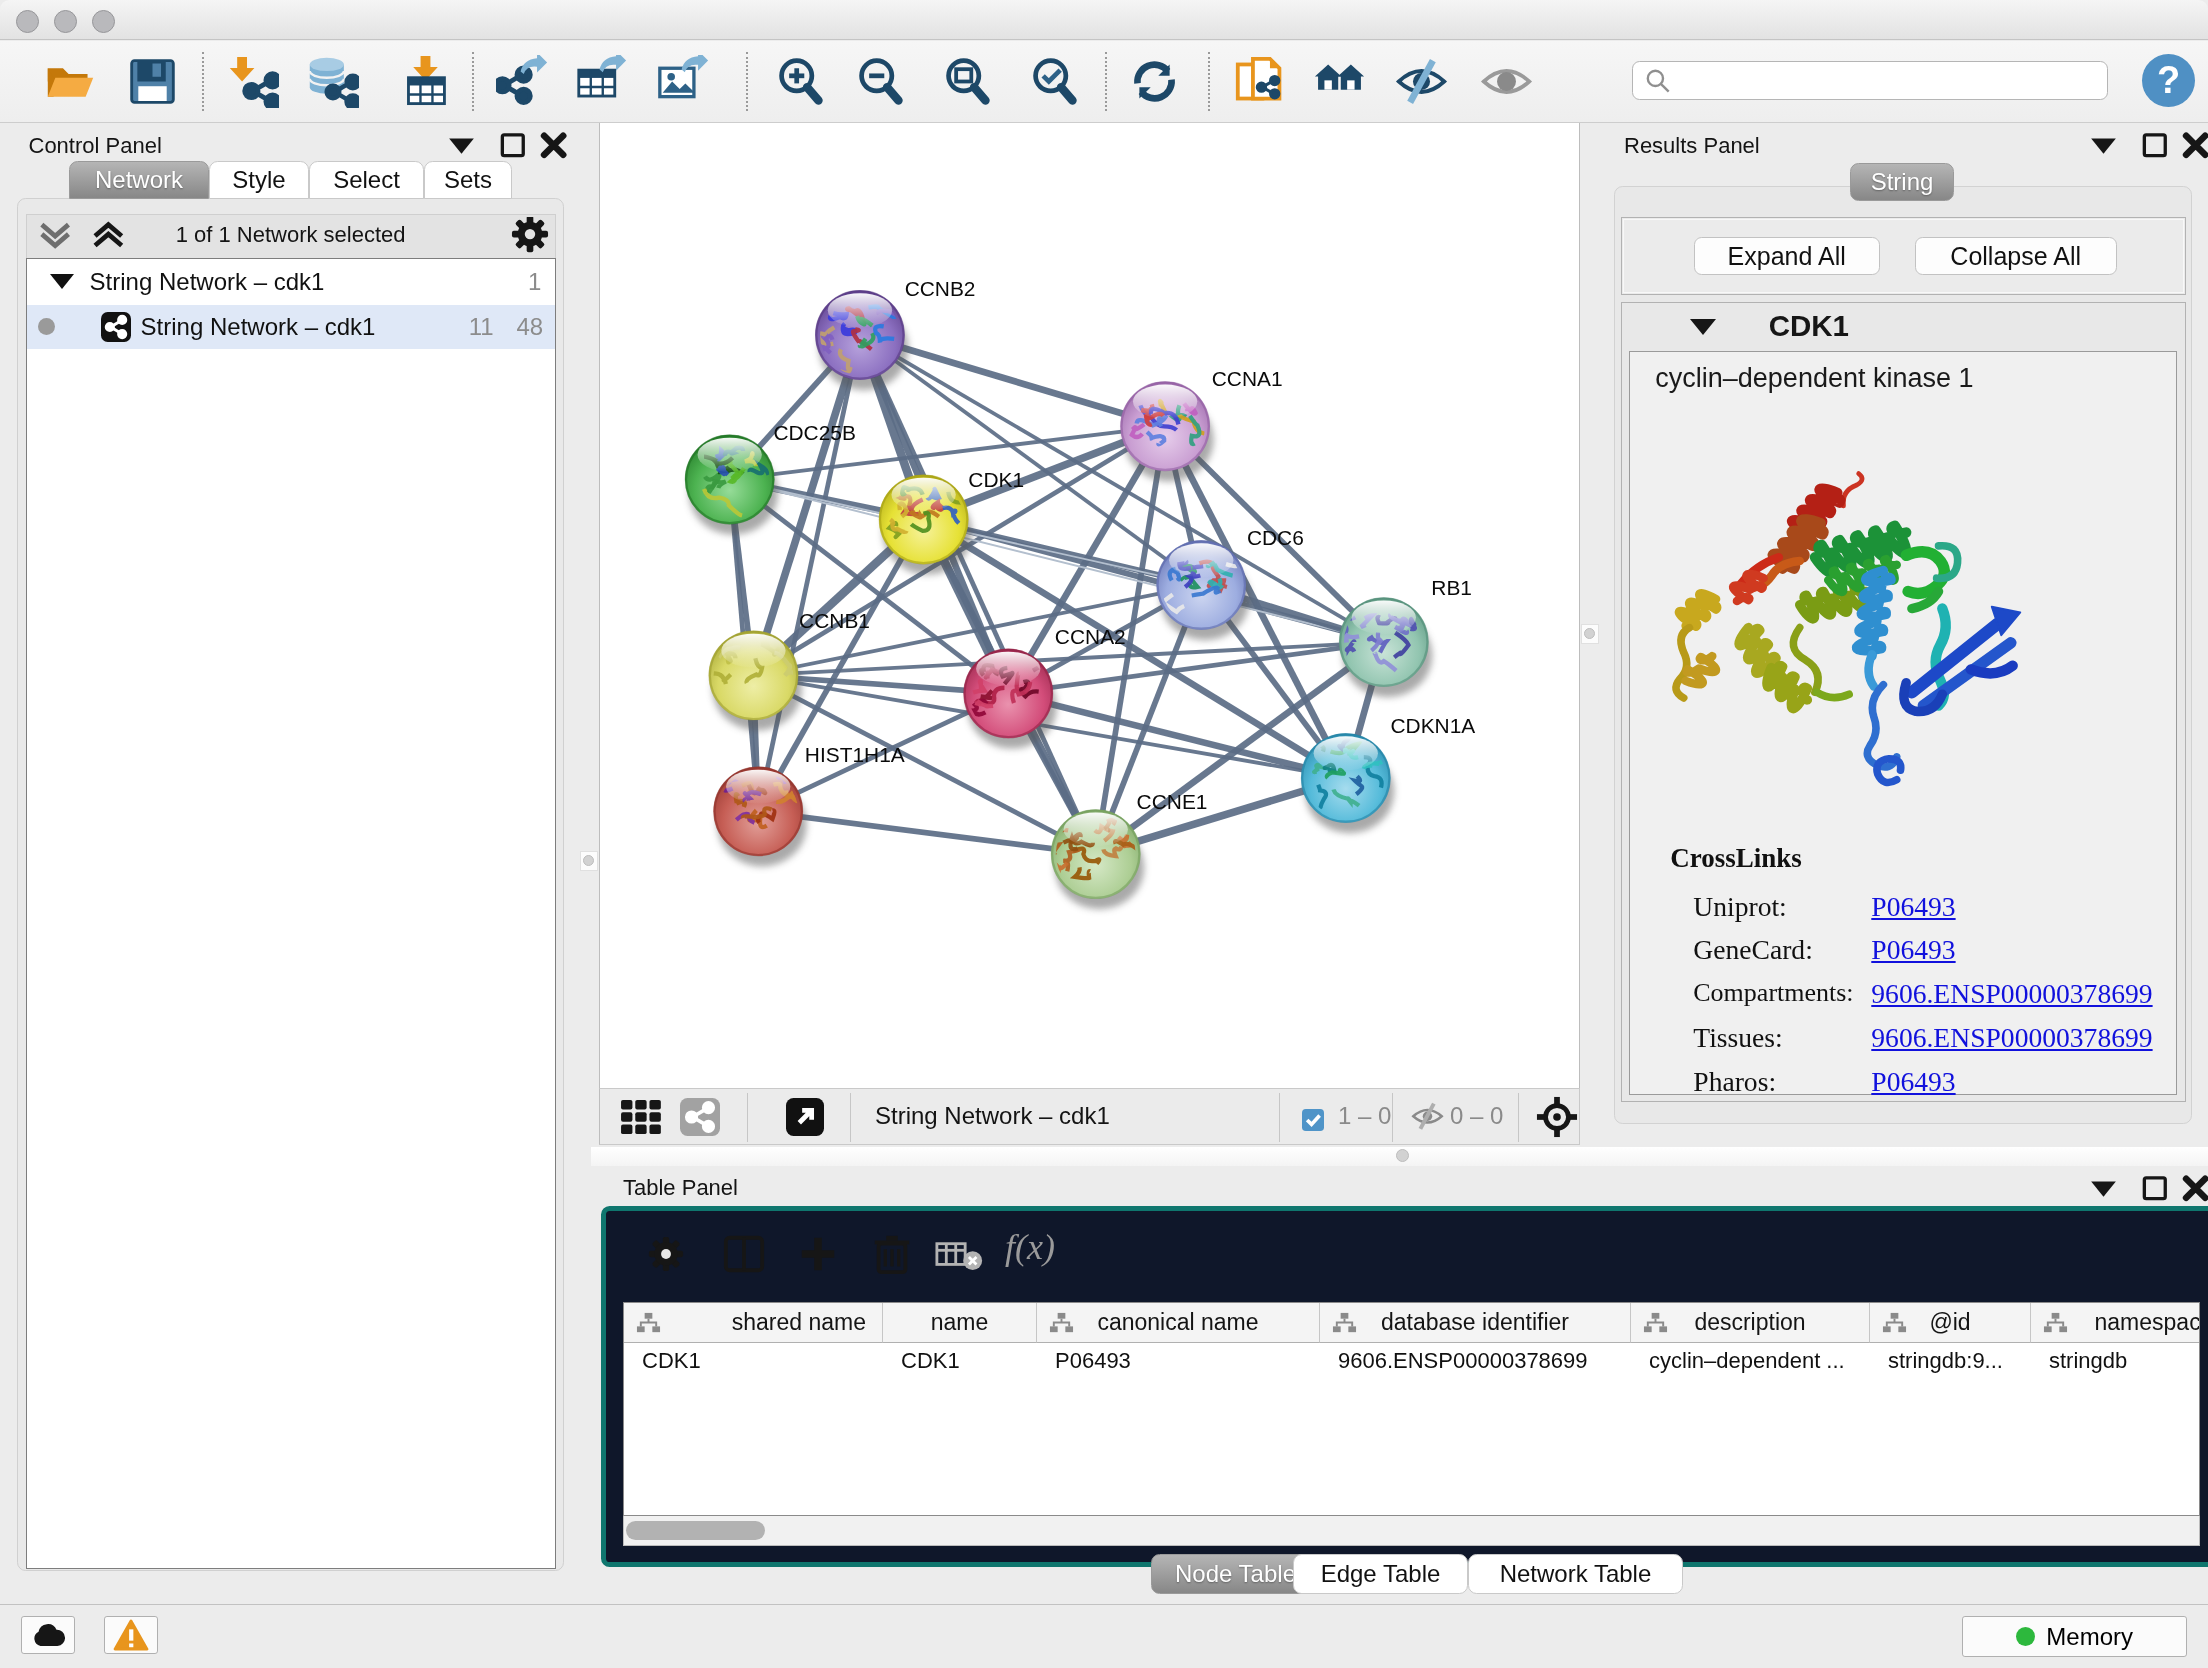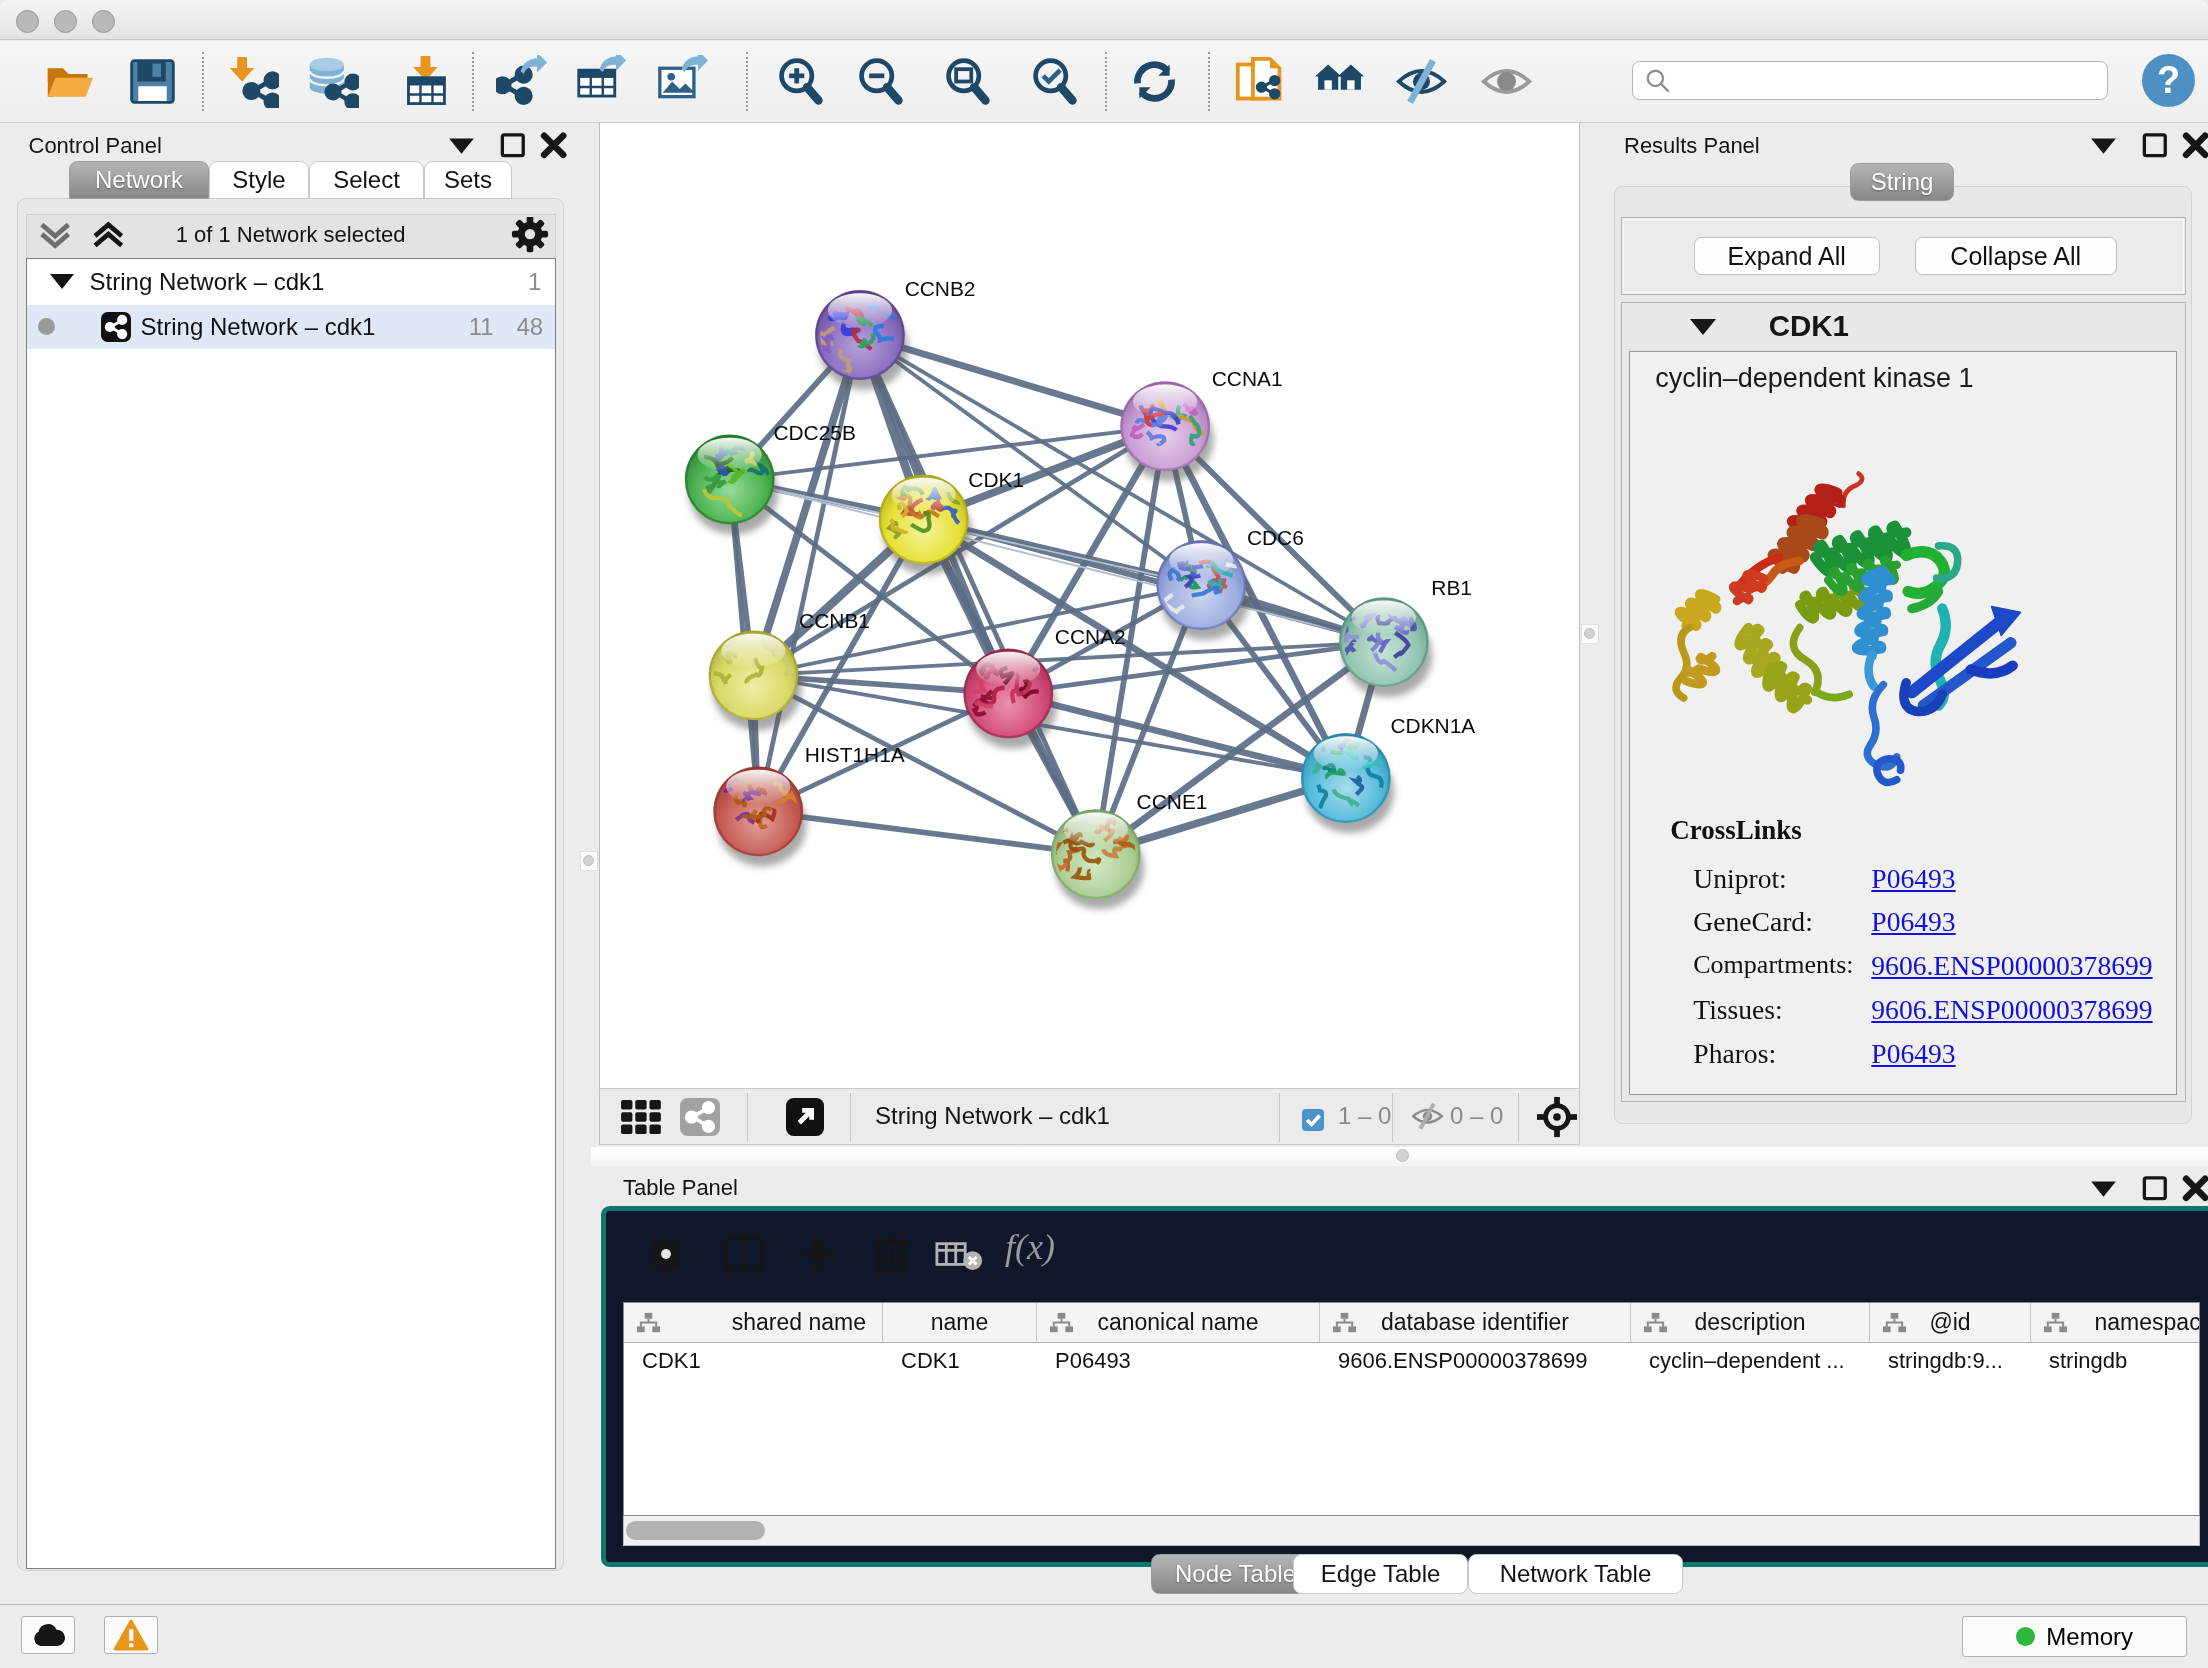--- a/index.html
+++ b/index.html
@@ -28,21 +28,21 @@
 
 #rpane { left:1614px; top:186px; width:578px; height:938px; background:#e8e8e8; border:1px solid #d2d2d2; border-radius:8.6px; }
 
 #tcontainer { left:601px; top:1206px; width:1748px; height:361px; background:#0f172a; border:5px solid #0f766e; border-radius:8.6px; }
 #thetable { left:17px; top:91px; width:1577px; height:214px; background:#fff; border:1px solid #8a8a8a; overflow:hidden; }
 .th { position:absolute; top:0; height:40px; background:#f4f4f4; border-right:1px solid #c6c6c6; border-bottom:1px solid #b0b0b0; font-size:23px; color:#141414; }
 .td { position:absolute; top:42px; font-size:22px; color:#111; }
 
 #statusbar { left:0; top:1604px; width:2208px; height:65px; background:#ececec; border-top:1px solid #c2c2c2; }
 .sbtn { position:absolute; top:11.4px; width:54px; height:38px; background:#fbfbfb; border:1px solid #b0b0b0; border-radius:2.9px; display:flex; align-items:center; justify-content:center; }
-.serif { font-family:"Liberation Serif", serif; }
+.serif { font-family:"Liberation Serif", serif;margin-top:28px; }
 a.xlink { color:#1111dd; text-decoration:underline; }
 .dot { position:absolute; width:13.3px; height:13.3px; border-radius:50%; background:#d2d2d2; border:1px solid #bdbdbd; }
 </style>
 </head>
 <body>
 <div id="titlebar" class="abs">
   <div class="tl" style="left:16px;"></div>
   <div class="tl" style="left:54px;"></div>
   <div class="tl" style="left:92px;"></div>
 </div>

